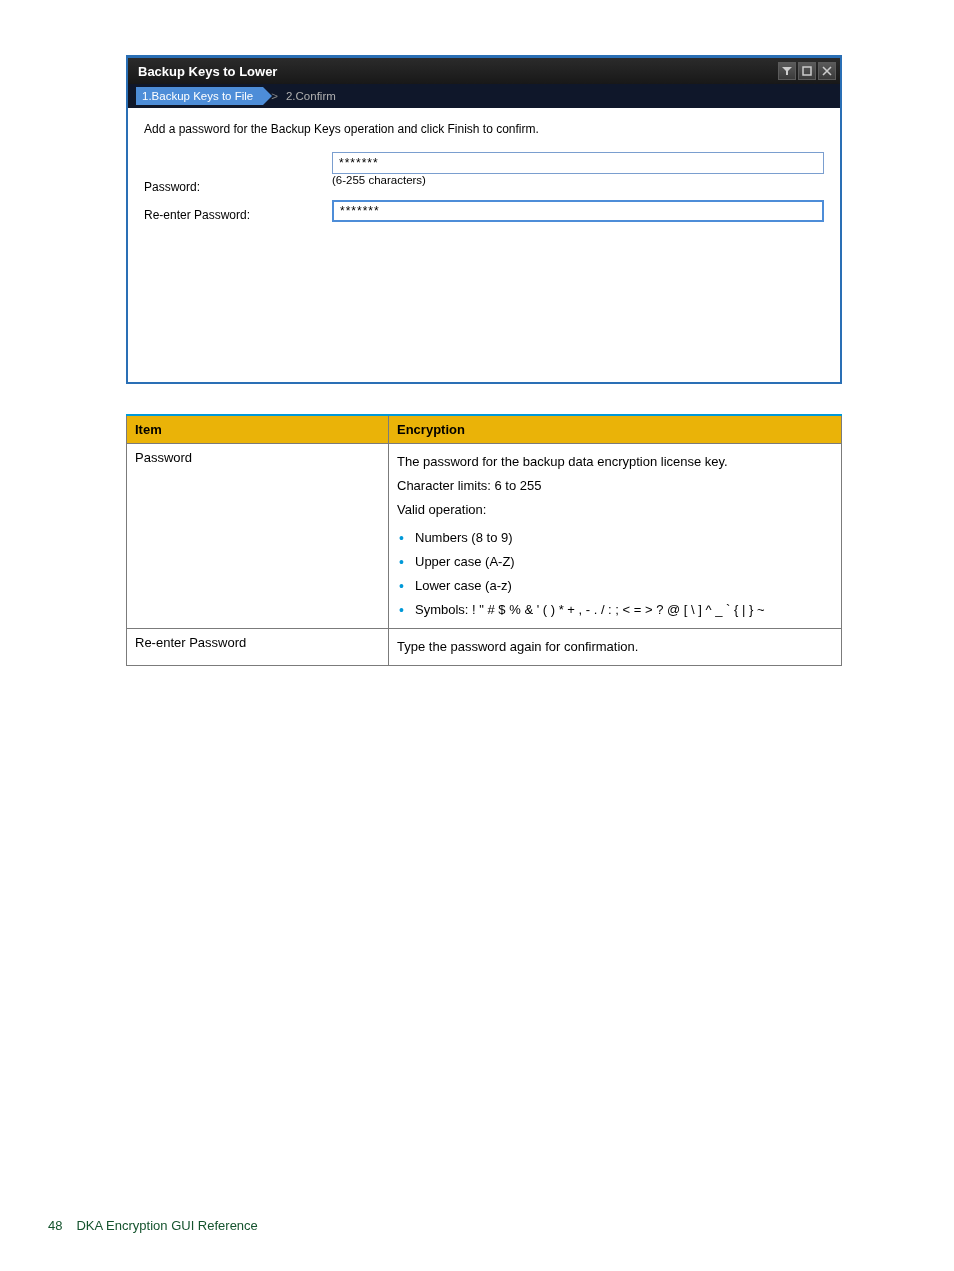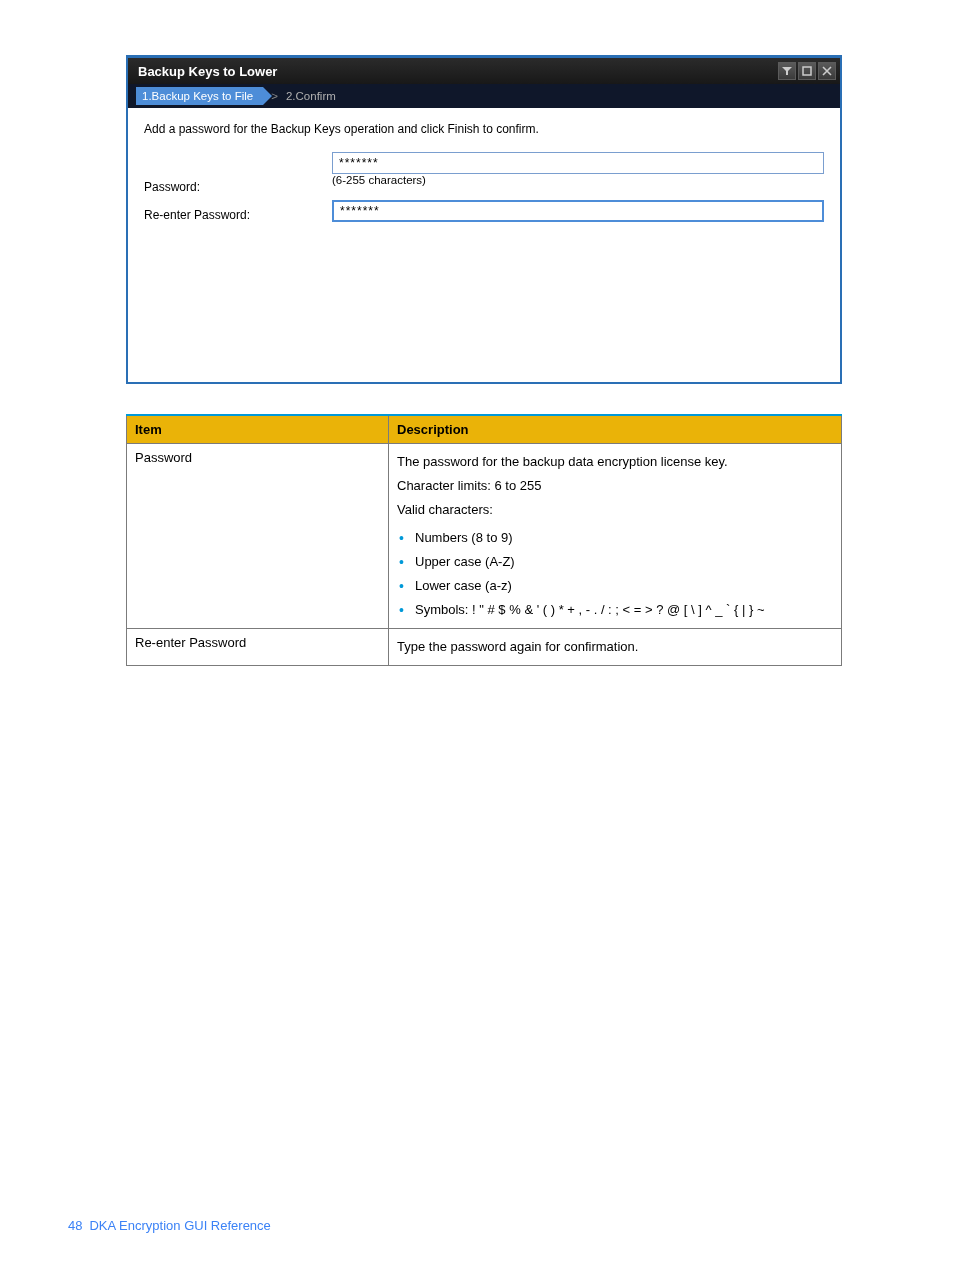--- a/index.html
+++ b/index.html
@@ -187,25 +187,24 @@
     top: 0;
     font-size: 14px;
   }
   .desc-line { line-height: 1.85; }
   
   .footer {
     position: absolute;
     bottom: 38px;
     left: 48px;
     font-size: 13px;
-    color: #3b82f6;
-    display: flex;
-    gap: 7px;
+    color: #14532d;
+    display: flex;
+    gap: 14px;
     align-items: baseline;
-    margin-left: 20px;
   }
   .pagenum { font-size: 13px; }
 </style>
 </head>
 <body>
 
 <div class="page-area">
 
   <div class="dialog">
     <div class="titlebar">
@@ -253,30 +252,30 @@
         </div>
       </div>
     </div>
 
   </div>
 
   <table class="desc-table">
     <thead>
       <tr>
         <th class="col-item">Item</th>
-        <th>Description</th>
+        <th>Encryption</th>
       </tr>
     </thead>
     <tbody id="table-body">
         <tr>
           <td class="col-item">Password</td>
           <td>
             <div class="desc-line">The password for the backup data encryption license key.</div>
             <div class="desc-line">Character limits: 6 to 255</div>
-            <div class="desc-line">Valid characters:</div>
+            <div class="desc-line">Valid operation:</div>
             <ul class="desc-list">
               <li>Numbers (8 to 9)</li>
               <li>Upper case (A-Z)</li>
               <li>Lower case (a-z)</li>
               <li>Symbols: ! " # $ % &amp; ' ( ) * + , - . / : ; &lt; = &gt; ? @ [ \ ] ^ _ ` { | } ~</li>
             </ul>
           </td>
         </tr>
         <tr>
           <td class="col-item">Re-enter Password</td>

